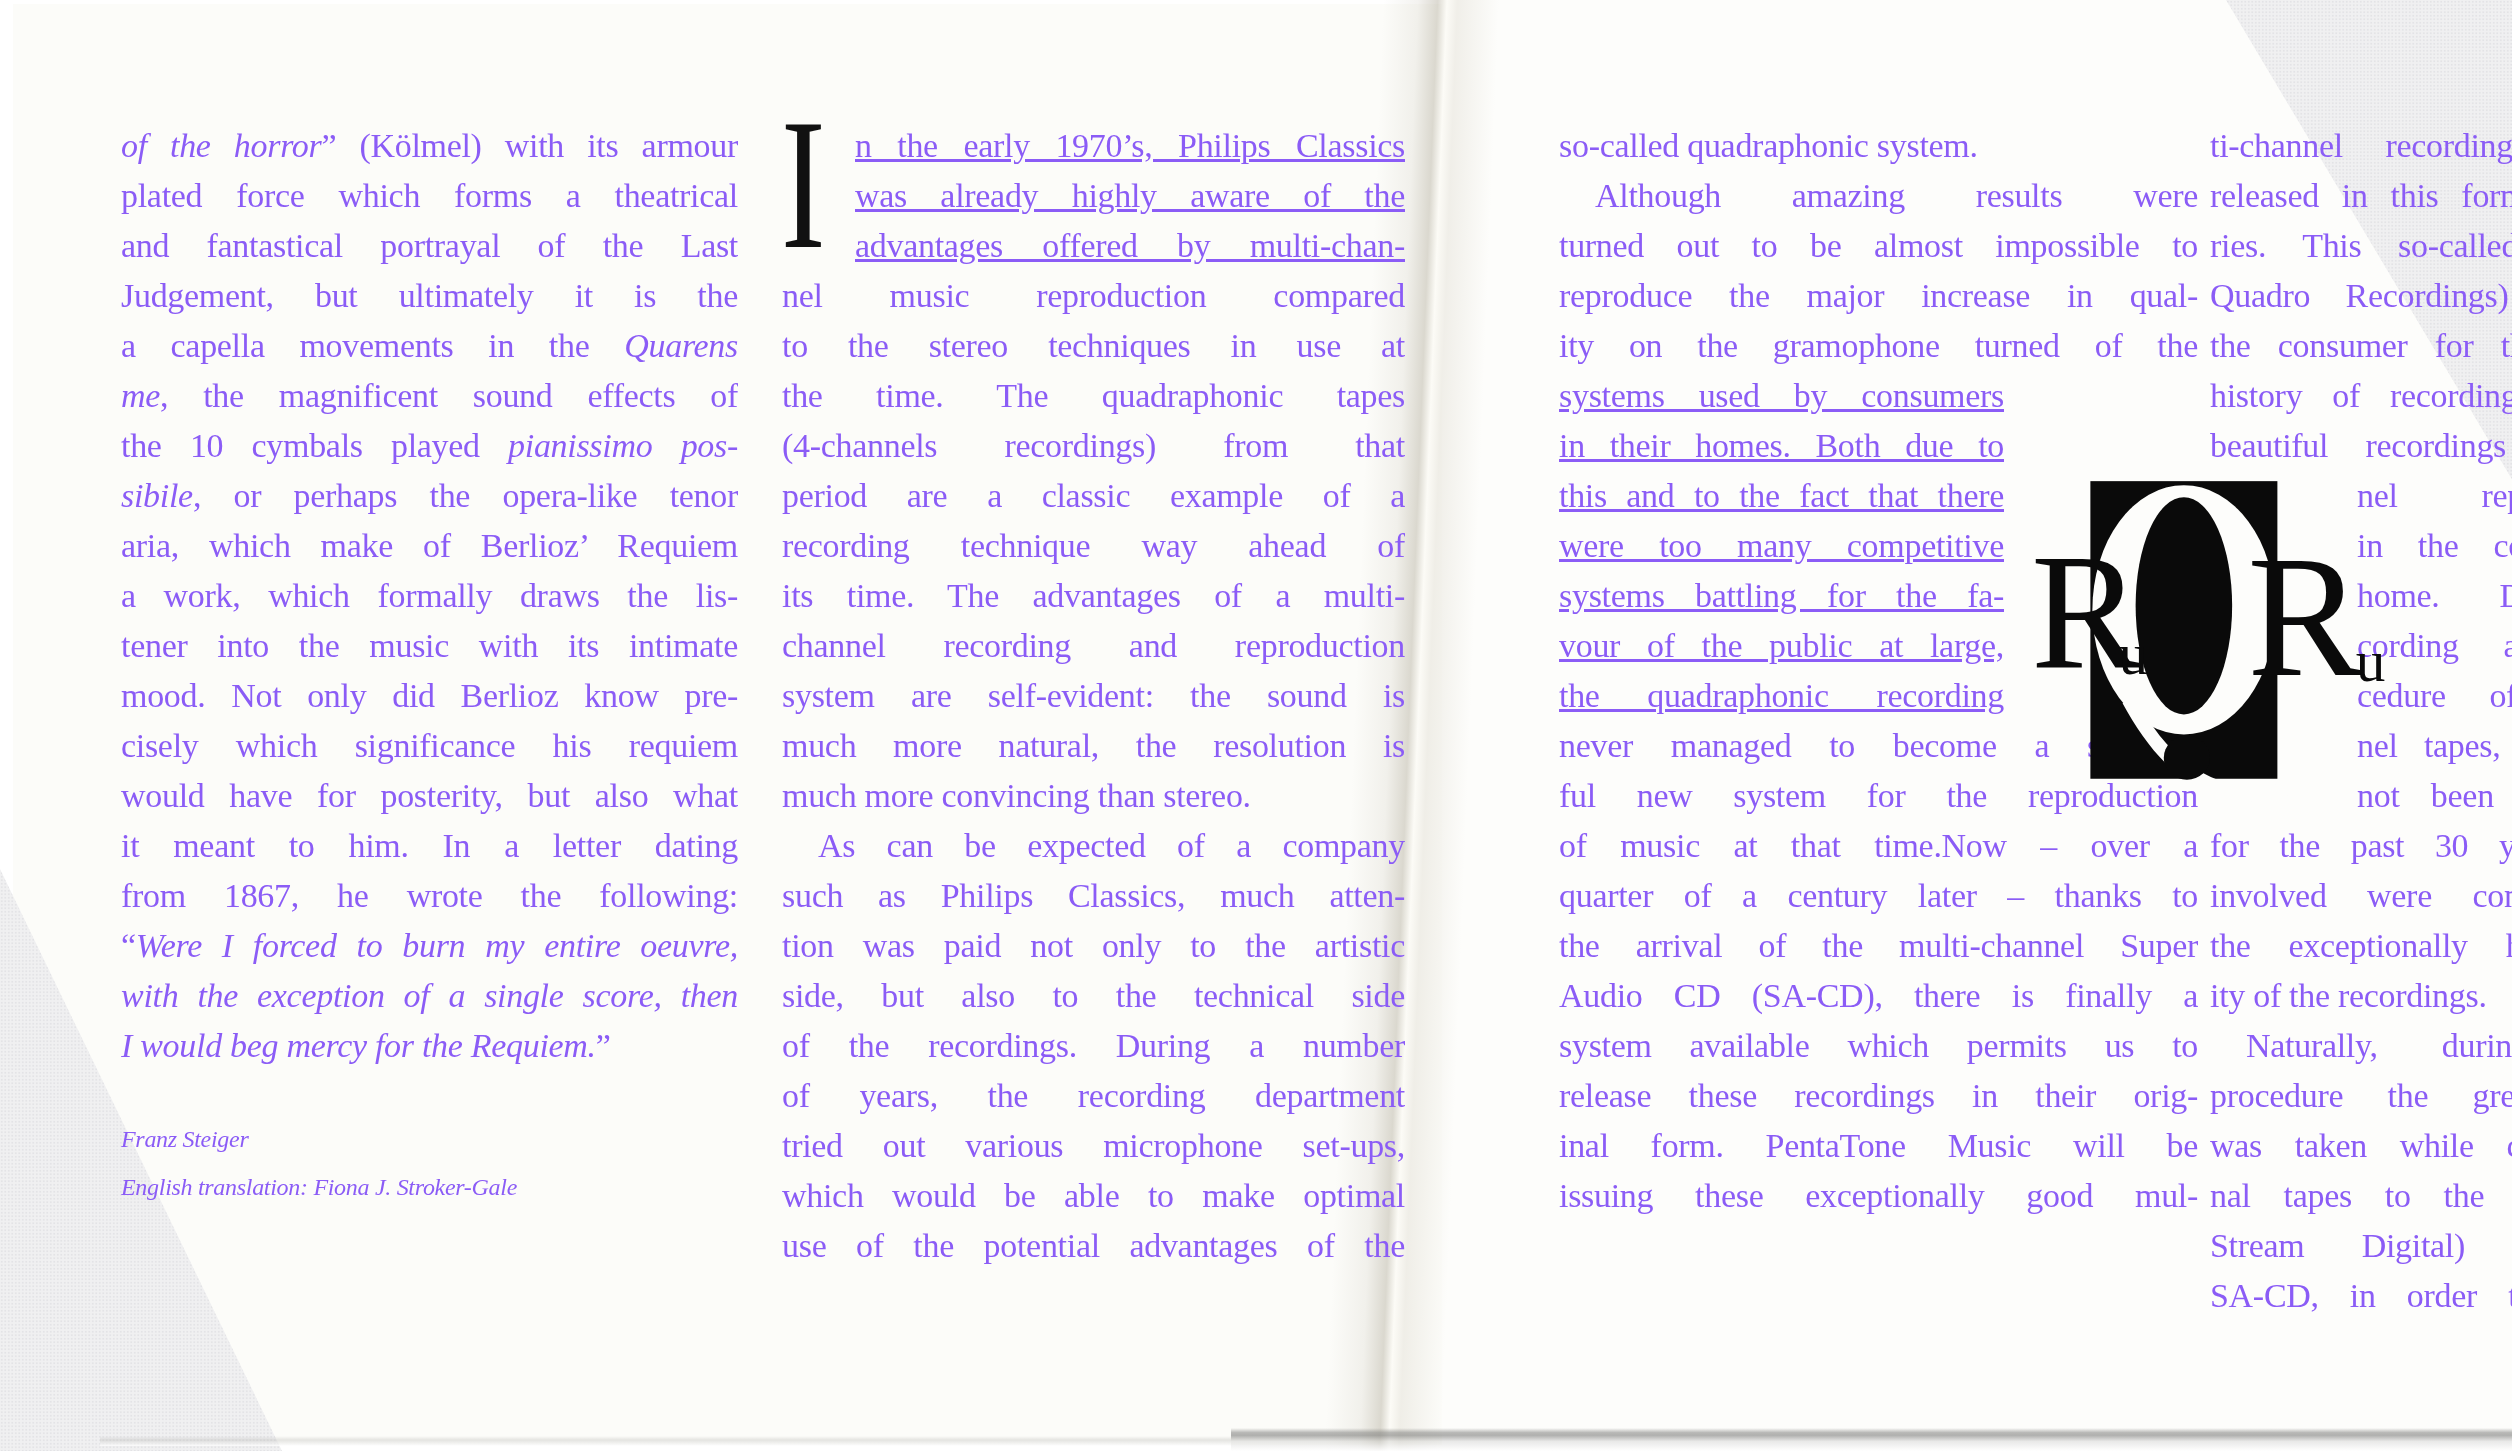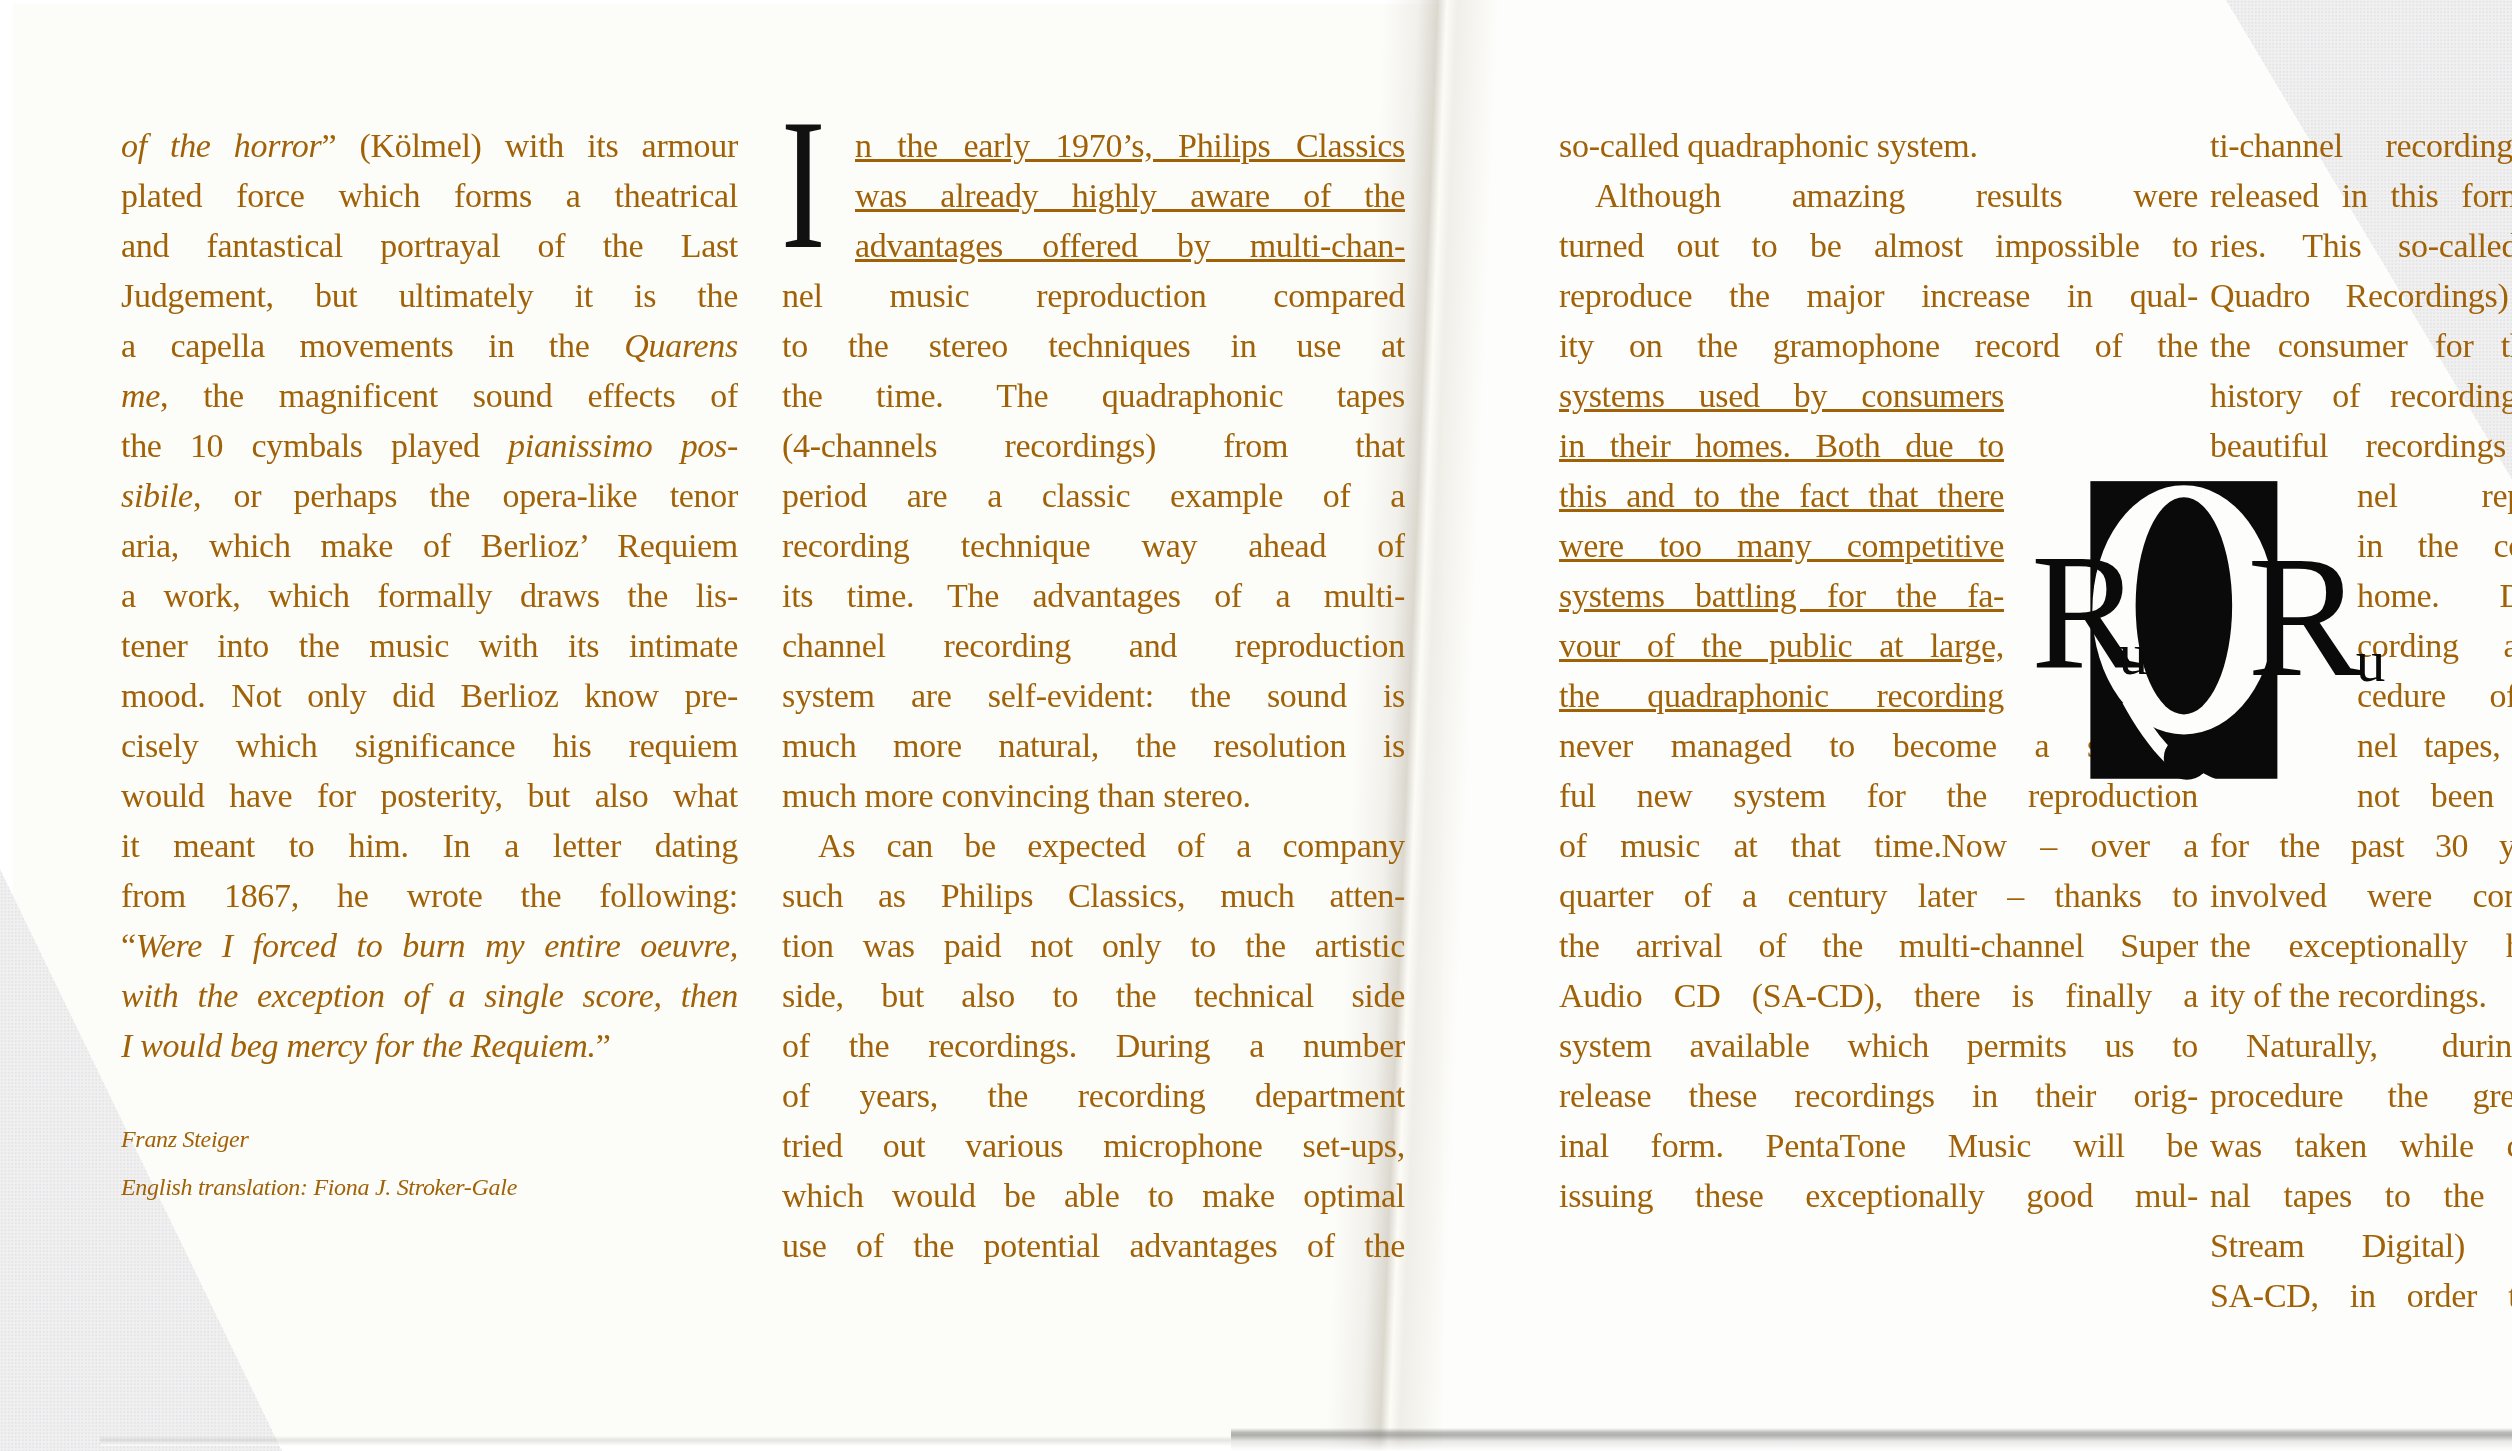--- a/index.html
+++ b/index.html
@@ -11,21 +11,21 @@
   .corner{position:absolute;left:0;top:0;width:2902px;height:1451px;z-index:1;
     background-color:#f0f0f1;
     background-image:radial-gradient(circle,rgba(140,140,155,0.16) 0.6px,rgba(0,0,0,0) 0.7px);
     background-size:3.5px 3.5px;}
   .corner-tr{clip-path:polygon(2226px 0px,2902px 0px,2902px 1133px);}
   .corner-bl{clip-path:polygon(0px 869px,282px 1451px,0px 1451px);}
   .spine{position:absolute;left:1384px;top:-20px;width:116px;height:1512px;z-index:2;
     transform:rotate(2.3deg);transform-origin:50% 0;
     background:linear-gradient(90deg,rgba(190,184,170,0) 0%,rgba(184,178,162,0.16) 30%,
       rgba(172,166,148,0.42) 47%,rgba(252,251,246,0.95) 55%,rgba(213,208,194,0.32) 64%,rgba(200,195,182,0) 100%);}
-  .col{position:absolute;top:121px;z-index:3;font-size:34px;line-height:50px;color:#a16207;letter-spacing:-0.3px;}
+  .col{position:absolute;top:121px;z-index:3;font-size:34px;line-height:50px;color:#8b5cf6;letter-spacing:-0.3px;}
   .col-1{left:121px;width:617px;}
   .col-2{left:782px;width:623px;}
   .col-3{left:1559px;width:639px;}
   .col-4{left:2210px;width:619px;}
   .line{box-sizing:border-box;width:100%;height:50px;overflow:hidden;
     text-align:justify;text-align-last:justify;}
   .line.end{text-align-last:left;}
   .line.indent{text-indent:36px;}
   .line.short{width:445px;text-decoration:underline;}
   .line.indR{margin-left:147px;width:471px;}
@@ -100,21 +100,21 @@
       <div class="line"><span>of years, the recording department</span></div>
       <div class="line"><span>tried out various microphone set-ups,</span></div>
       <div class="line"><span>which would be able to make optimal</span></div>
       <div class="line"><span>use of the potential advantages of the</span></div>
     </div>
   <div class="col col-3">
       <div class="line end"><span>so-called quadraphonic system.</span></div>
       <div class="line indent"><span>Although amazing results were</span></div>
       <div class="line"><span>turned out to be almost impossible to</span></div>
       <div class="line"><span>reproduce the major increase in qual-</span></div>
-      <div class="line"><span>ity on the gramophone record of the</span></div>
+      <div class="line"><span>ity on the gramophone turned of the</span></div>
       <div class="line short"><span>systems used by consumers</span></div>
       <div class="line short"><span>in their homes. Both due to</span></div>
       <div class="line short"><span>this and to the fact that there</span></div>
       <div class="line short"><span>were too many competitive</span></div>
       <div class="line short"><span>systems battling for the fa-</span></div>
       <div class="line short"><span>vour of the public at large,</span></div>
       <div class="line short"><span>the quadraphonic recording</span></div>
       <div class="line"><span>never managed to become a success-</span></div>
       <div class="line"><span>ful new system for the reproduction</span></div>
       <div class="line"><span>of music at that time.Now – over a</span></div>

